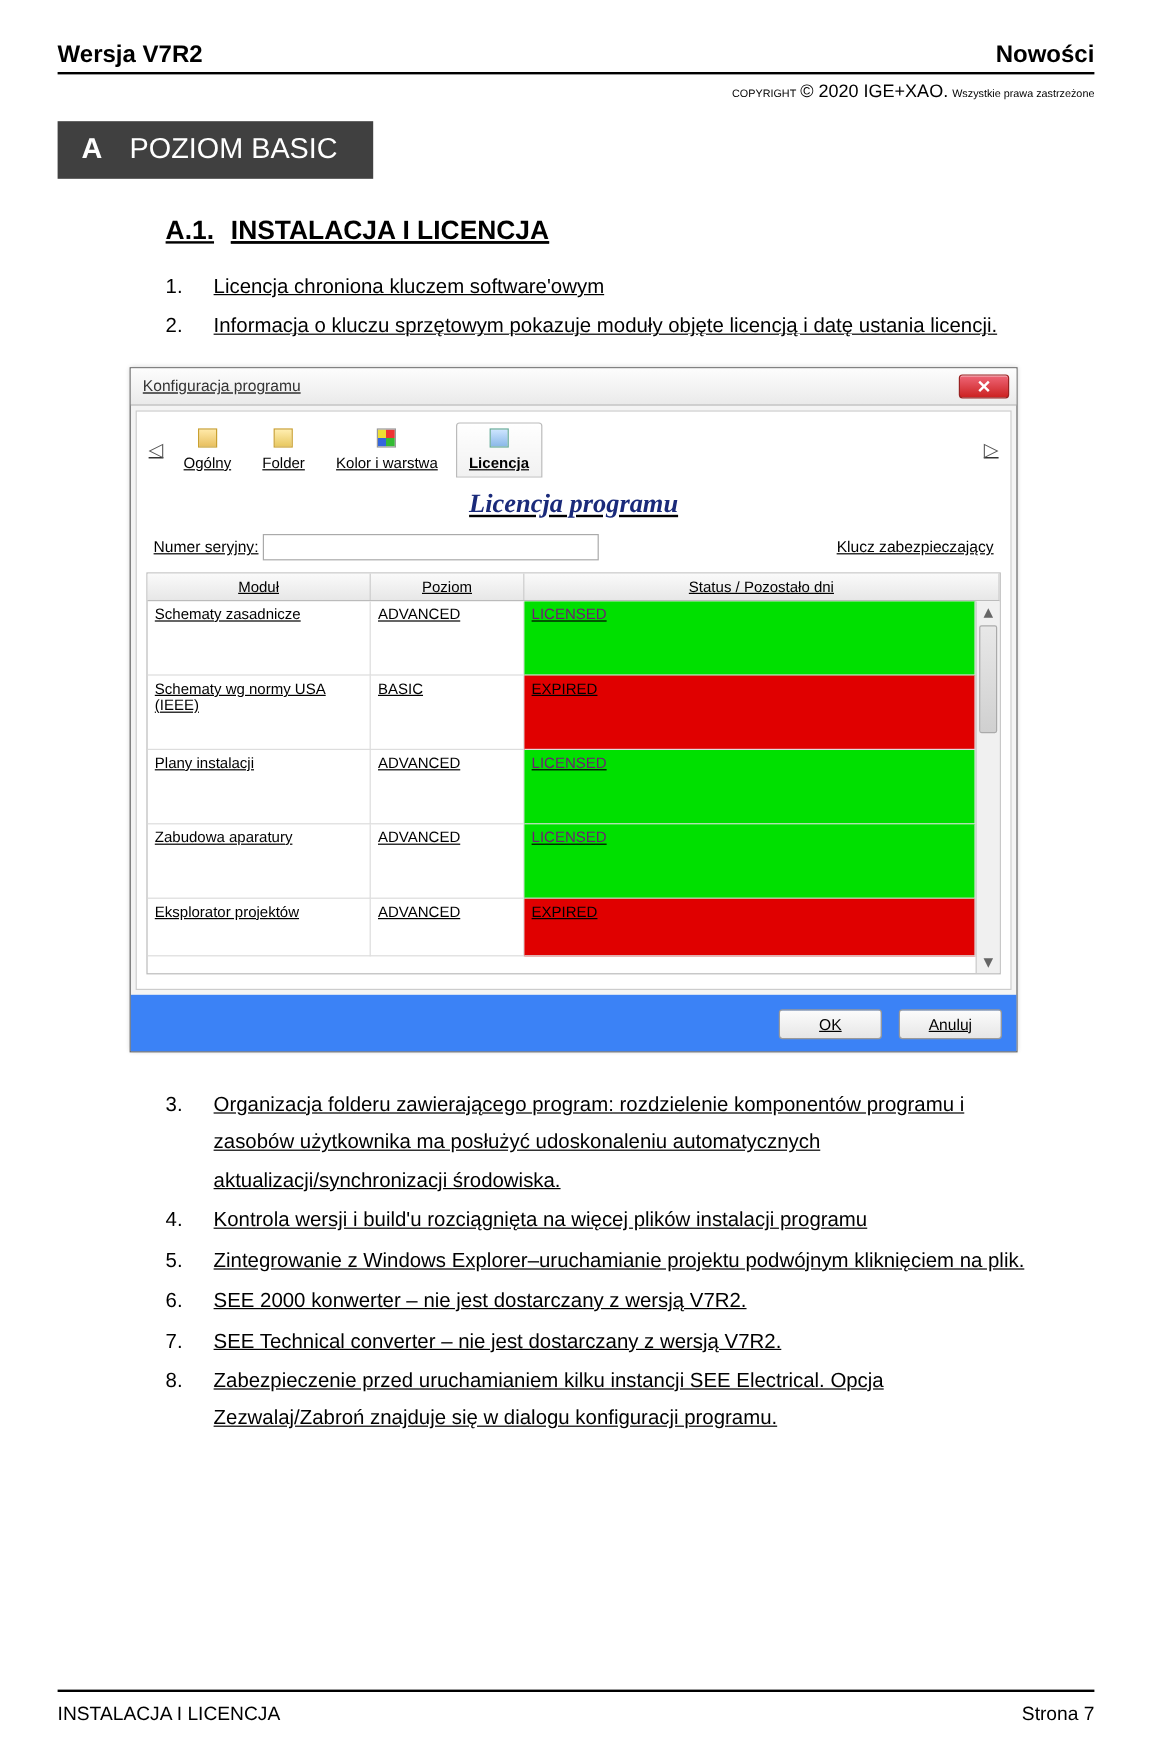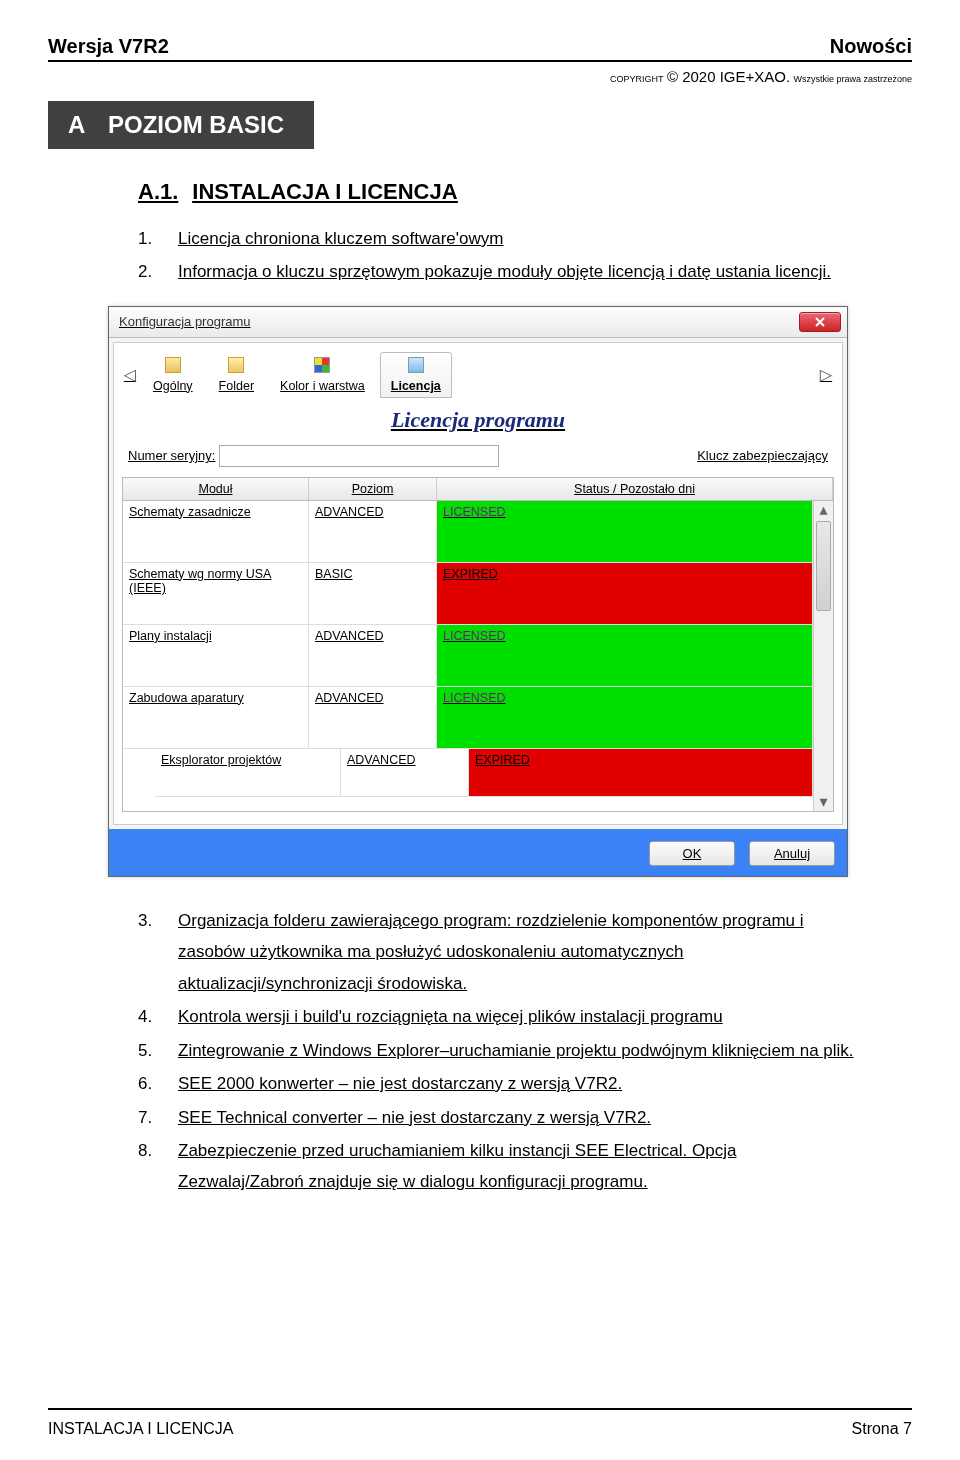--- a/index.html
+++ b/index.html
@@ -41,21 +41,21 @@
     margin-top: 16px;
   }
   .section-a-bar .letter {
     font-size: 24px;
     font-weight: bold;
     width: 40px;
     display: inline-block;
   }
   .section-a-bar .title {
     font-size: 24px;
-    font-weight: bold;
+    font-weight: normal;
   }
 
   .content-body { margin: 30px 0 0 60px; max-width: 750px; text-decoration: underline; }
 
   .section-heading {
     font-size: 22px;
     font-weight: bold;
     margin: 10px 0 18px 30px;
   }
   .section-heading .num { text-decoration: none; margin-right: 14px; }
@@ -191,21 +191,21 @@
   .col-stat { flex: 1; }
   .grid-body {
     height: 310px;
     position: relative;
     overflow: hidden;
   }
   .grid-row {
     display: flex;
     height: 62px;
   }
-  .grid-row.short { height: 48px; margin-left: 32px; }
+  .grid-row.short { height: 48px; }
   .grid-row .cell {
     border-right: 1px solid #ddd;
     border-bottom: 1px solid #ddd;
     padding: 4px 6px;
     font-size: 12.5px;
     display: flex;
     align-items: flex-start;
   }
   .cell.mod { width: 186px; }
   .cell.poz { width: 128px; }

